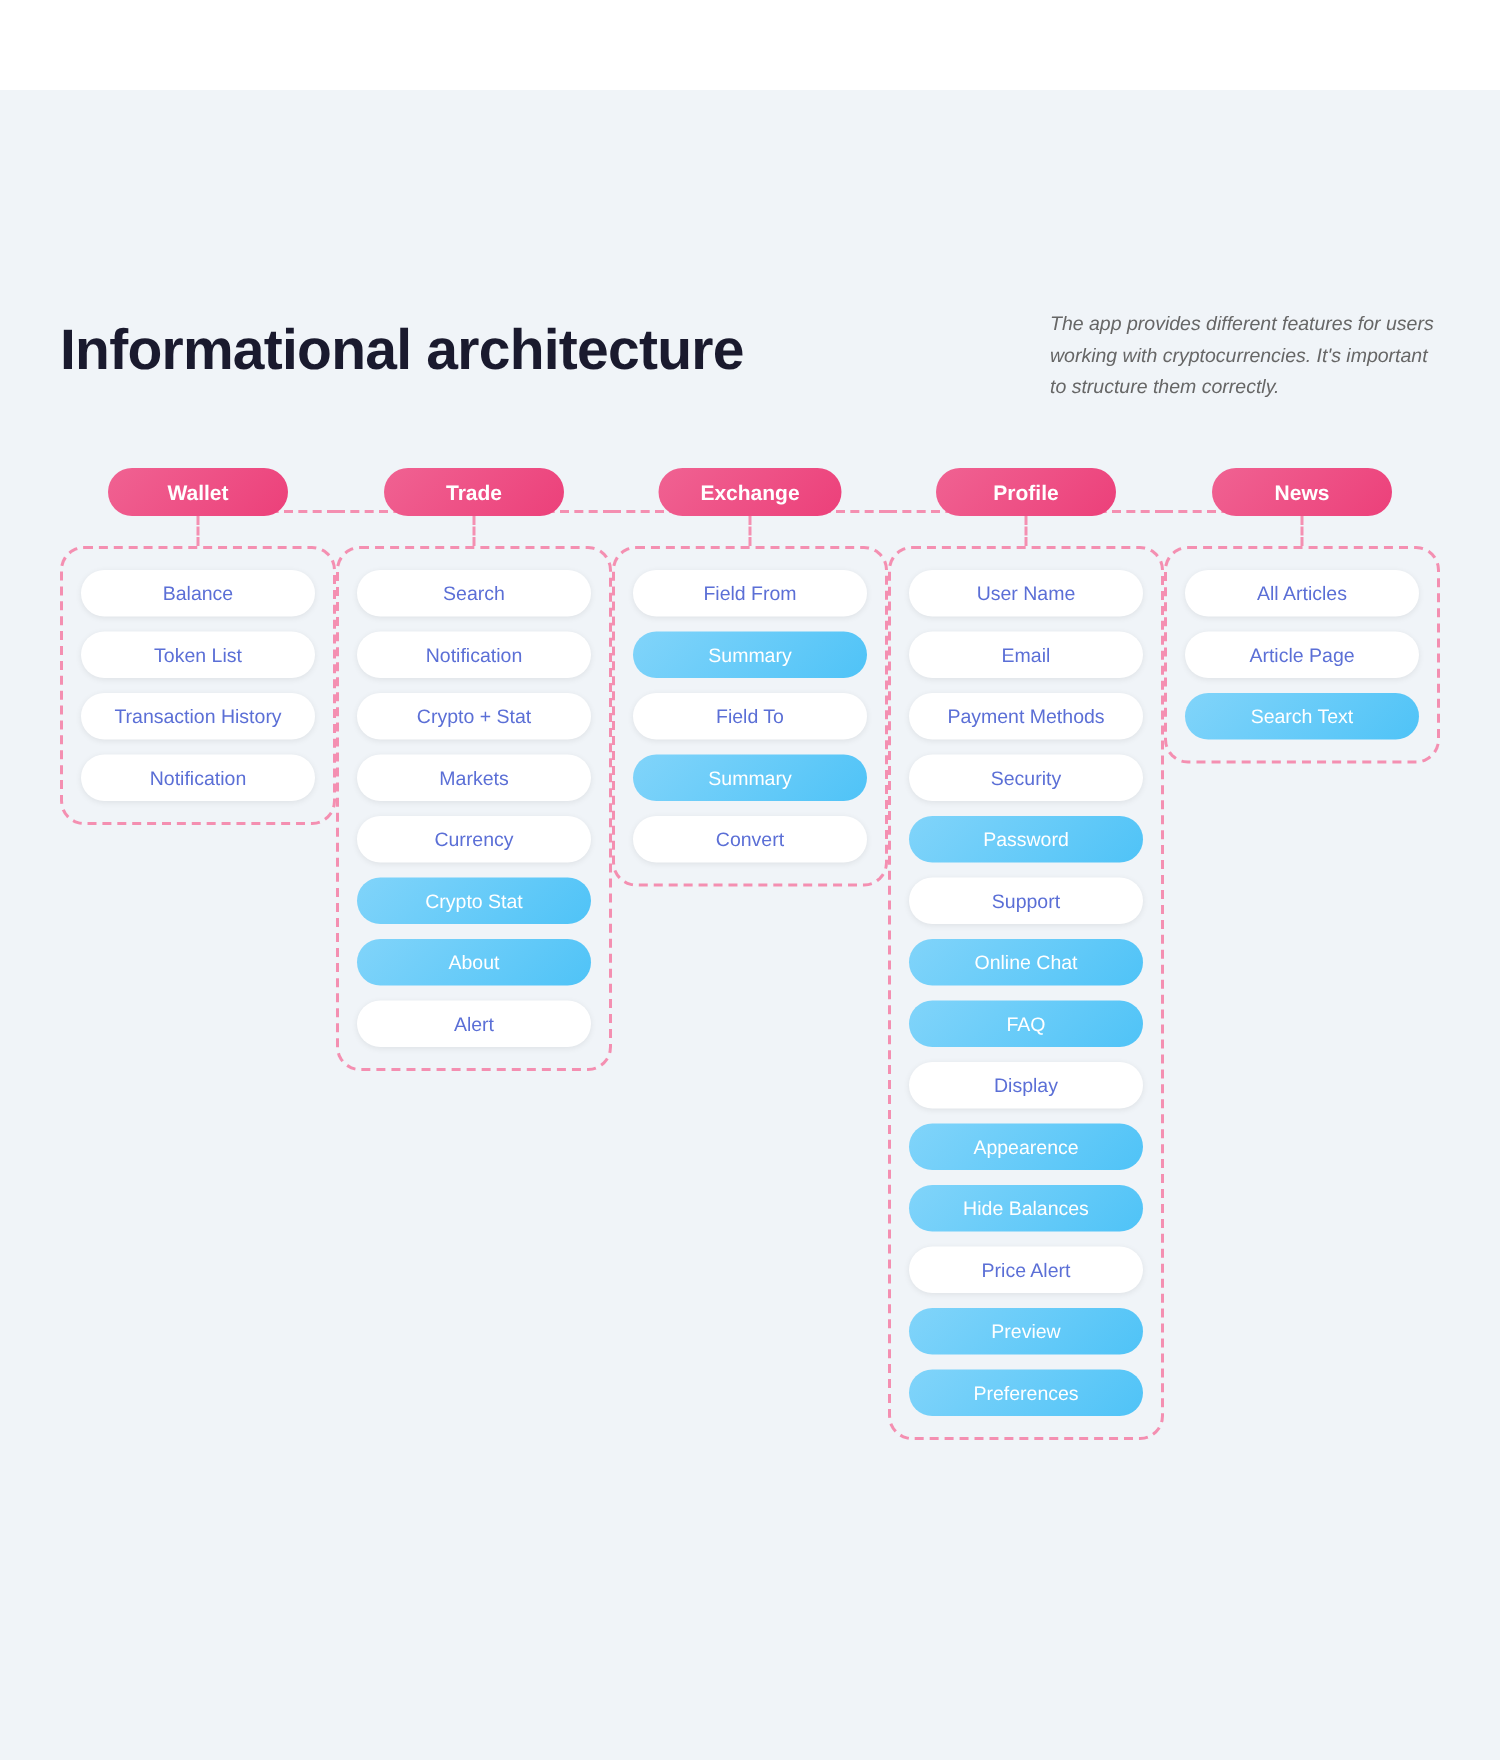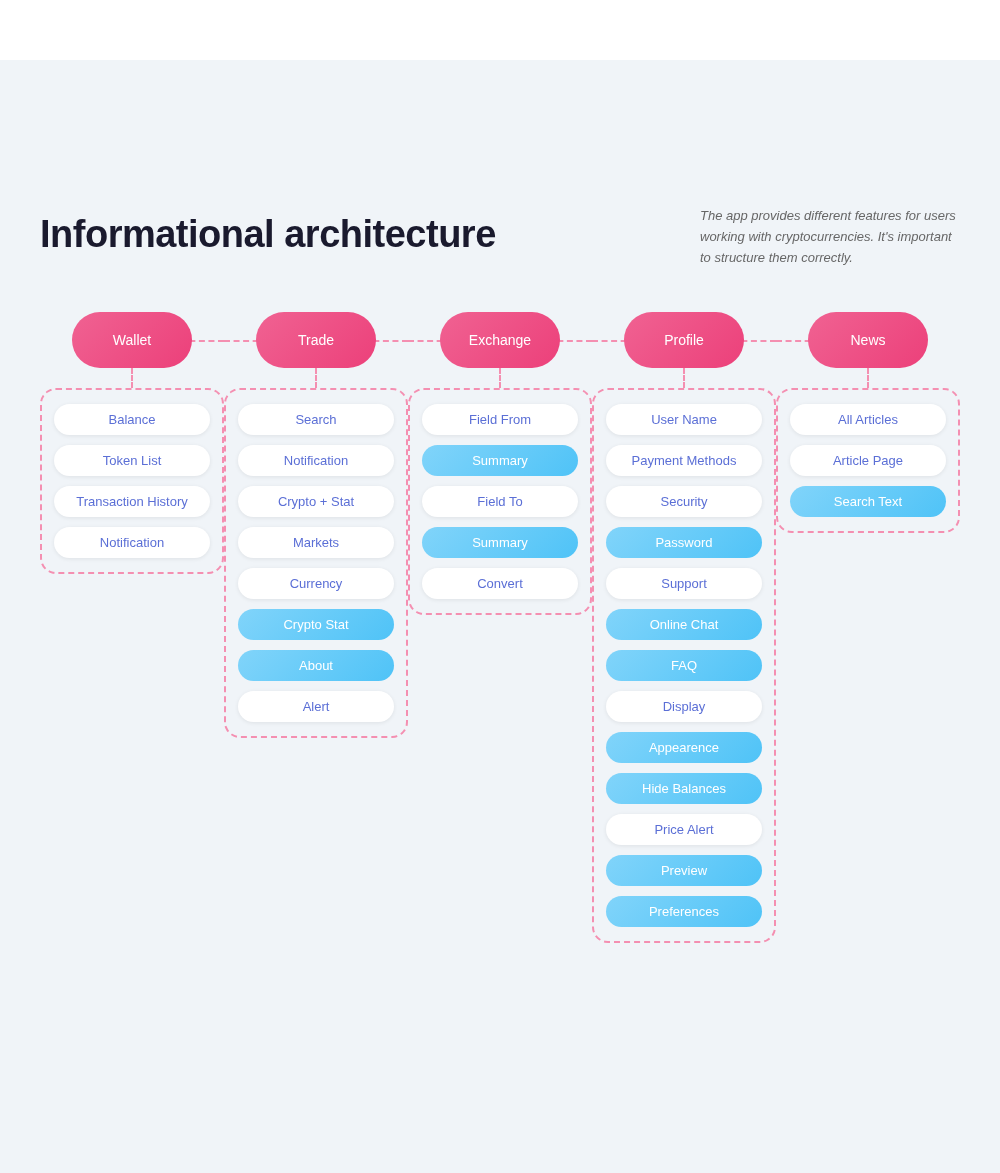--- a/index.html
+++ b/index.html
@@ -78,22 +78,22 @@
     }
 
     
     .category-header {
       display: inline-flex;
       align-items: center;
       justify-content: center;
       background: linear-gradient(135deg, #f06292, #ec407a);
       color: white;
       font-size: 14px;
-      font-weight: 400;
-      padding: 20px 28px;
+      font-weight: 700;
+      padding: 8px 28px;
       border-radius: 30px;
       min-width: 120px;
       text-align: right;
       position: relative;
       z-index: 2;
       margin-bottom: 0;
     }
 
     
     .vertical-connector {
@@ -194,20 +194,21 @@
           <div class="item-pill white">Field To</div>
           <div class="item-pill blue">Summary</div>
           <div class="item-pill white">Convert</div>
         </div>
       </div>
       <div class="ia-column">
         <div class="category-header">Profile</div>
         <div class="vertical-connector"></div>
         <div class="items-box">
           <div class="item-pill white">User Name</div>
+          <div class="item-pill white">Email</div>
           <div class="item-pill white">Payment Methods</div>
           <div class="item-pill white">Security</div>
           <div class="item-pill blue">Password</div>
           <div class="item-pill white">Support</div>
           <div class="item-pill blue">Online Chat</div>
           <div class="item-pill blue">FAQ</div>
           <div class="item-pill white">Display</div>
           <div class="item-pill blue">Appearence</div>
           <div class="item-pill blue">Hide Balances</div>
           <div class="item-pill white">Price Alert</div>

